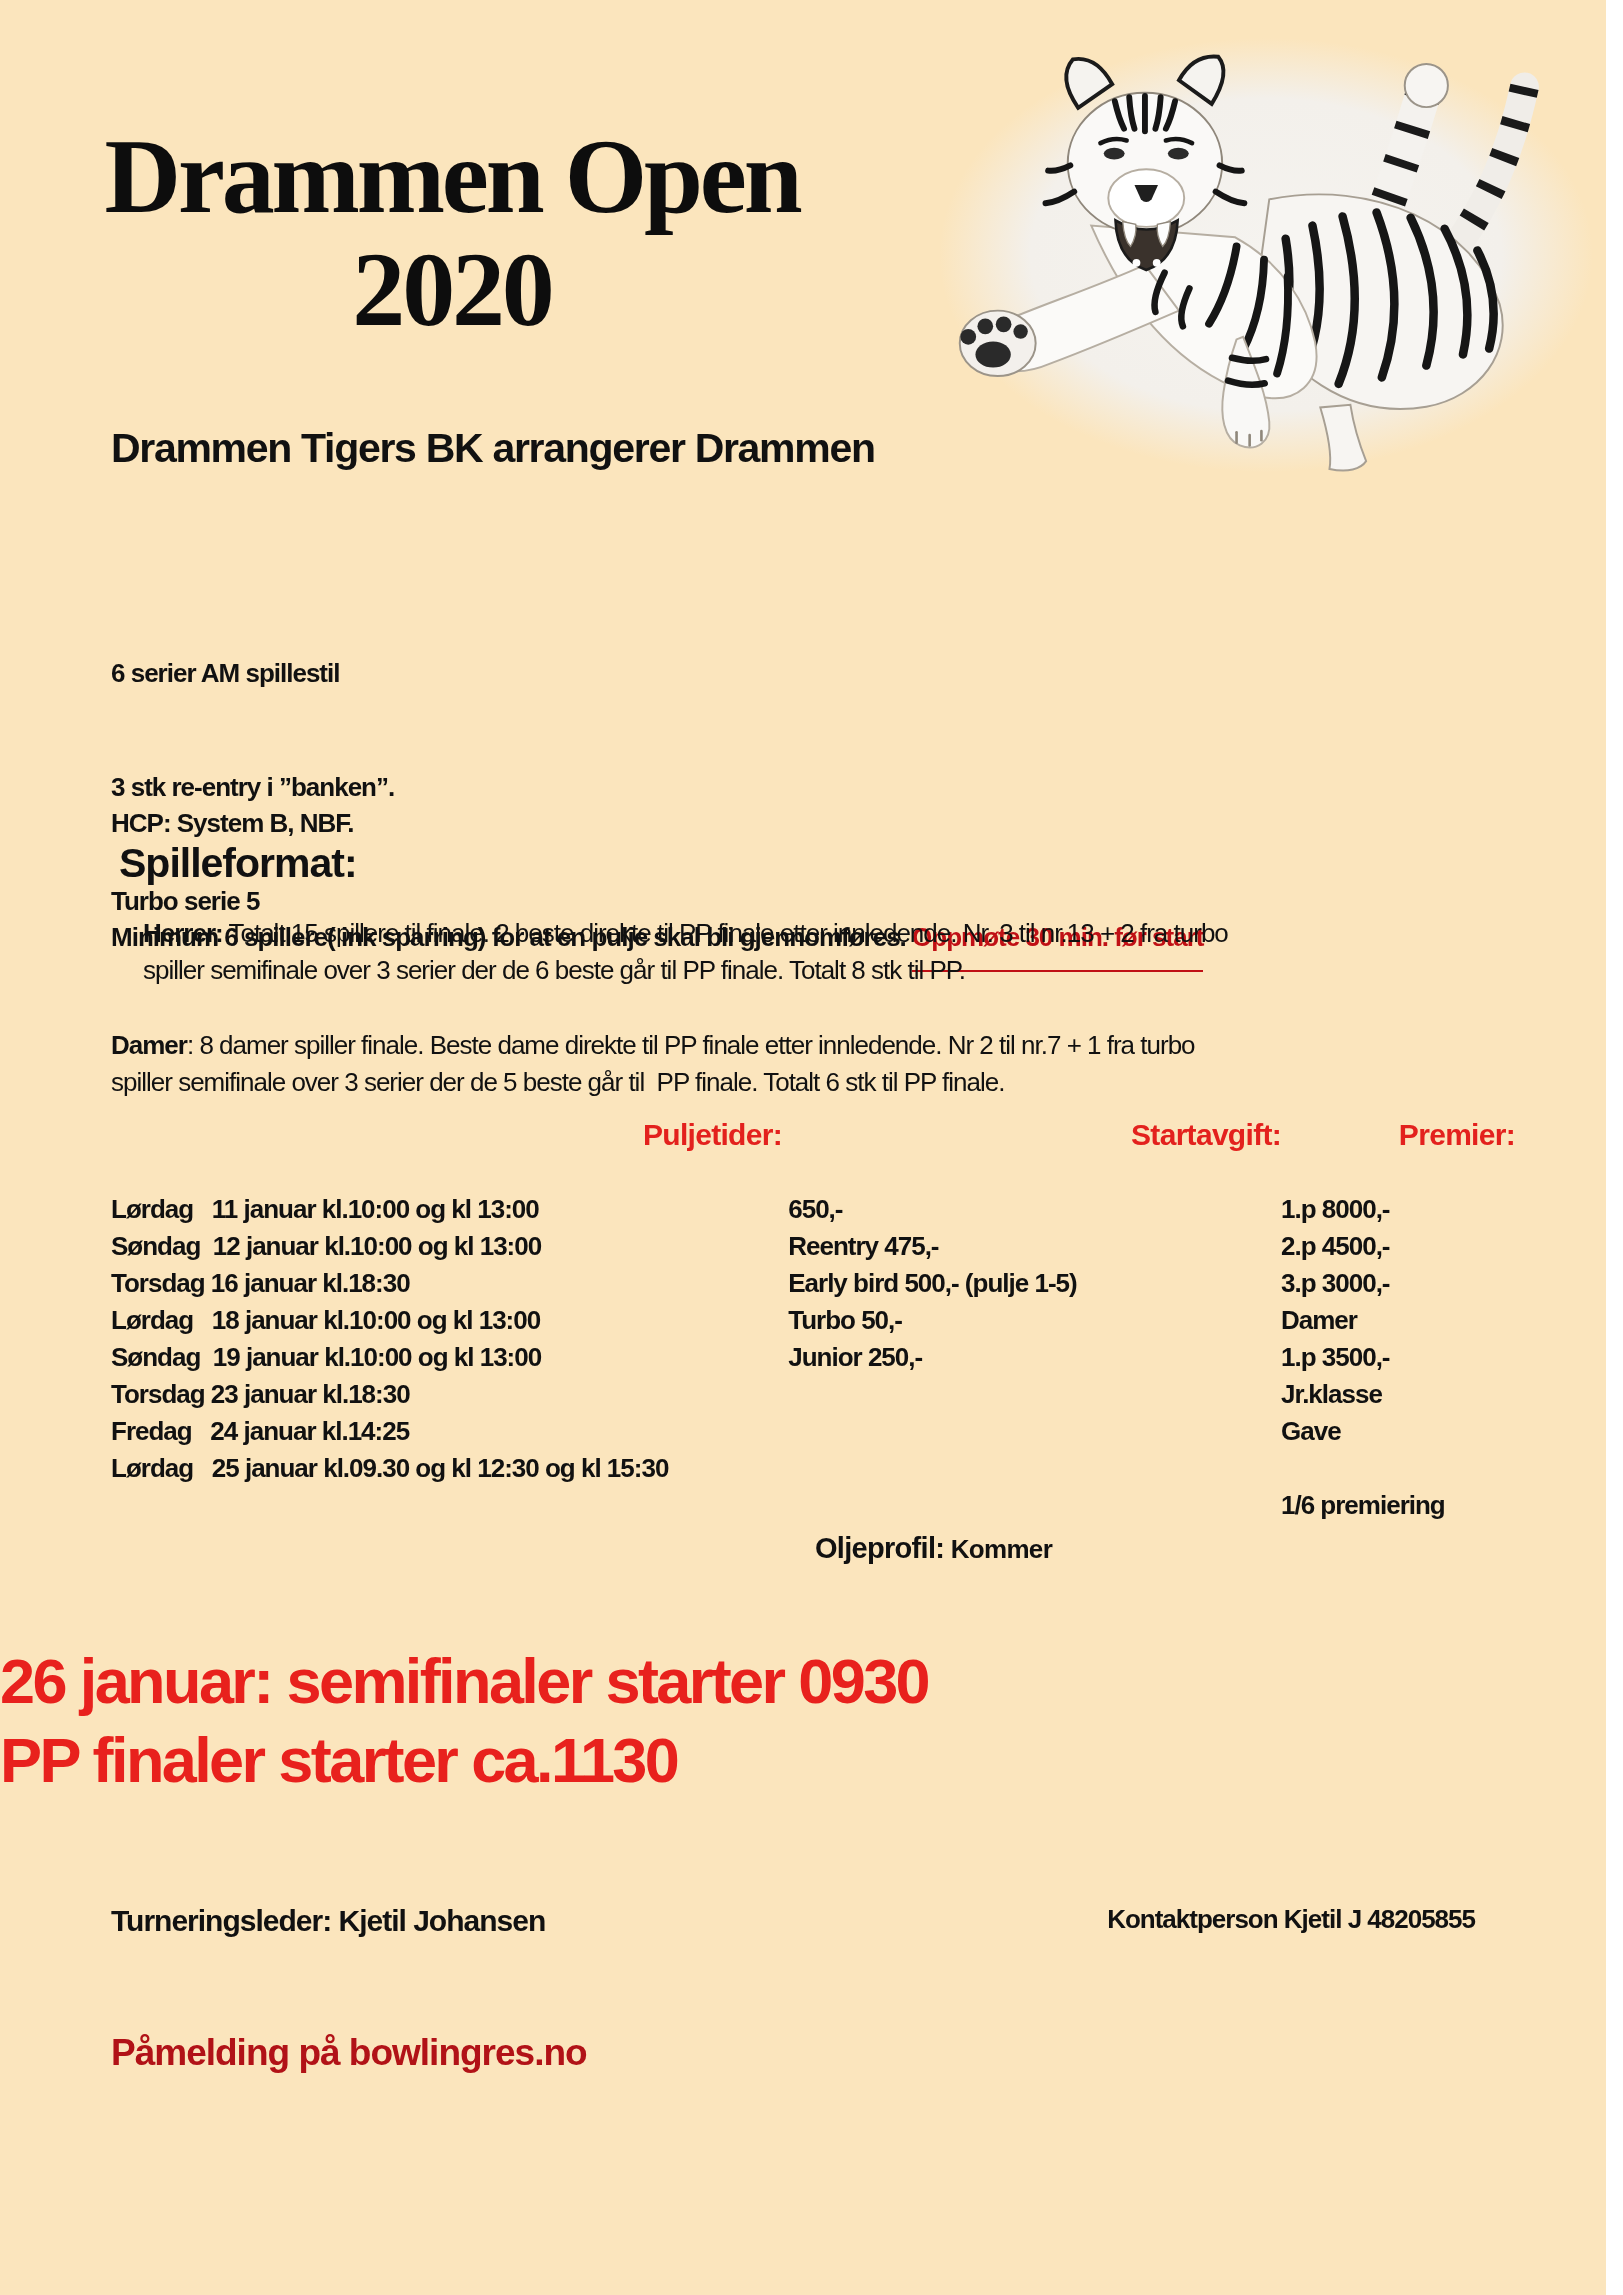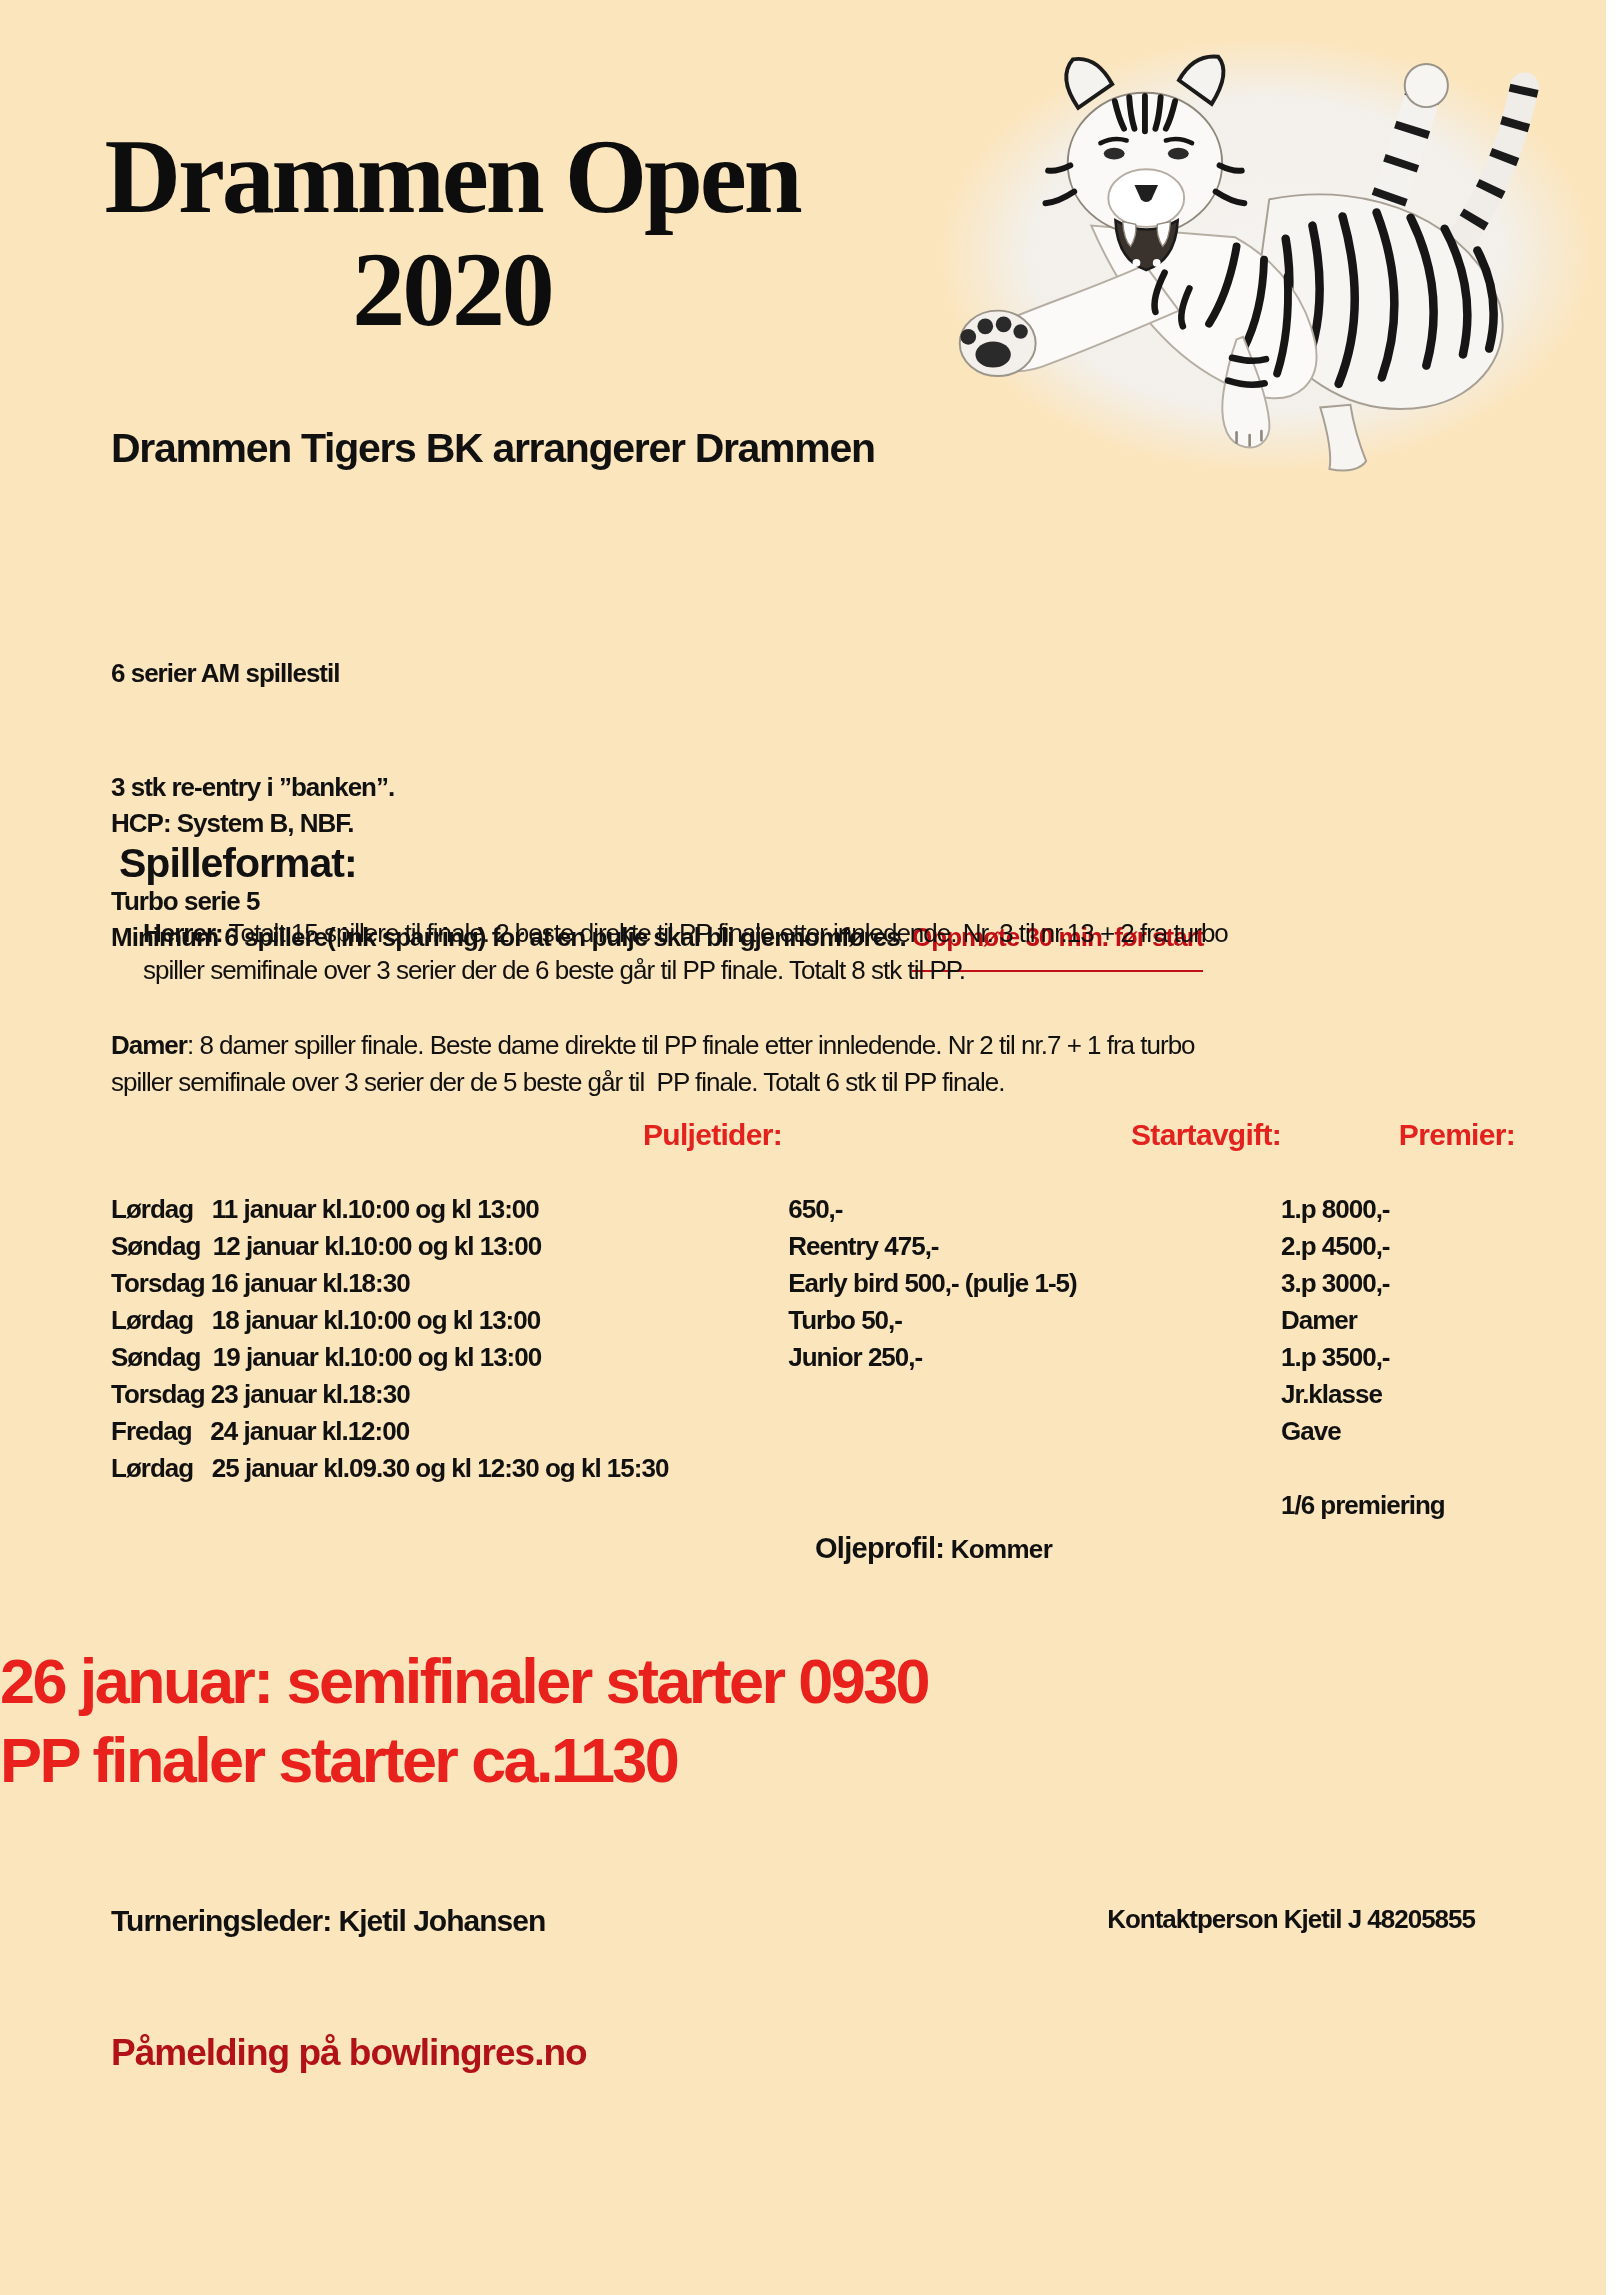--- a/index.html
+++ b/index.html
@@ -207,21 +207,21 @@
       <div>Damer</div>
 
       <div>Søndag  19 januar kl.10:00 og kl 13:00</div>
       <div> Junior 250,-</div>
       <div>1.p 3500,-</div>
 
       <div>Torsdag 23 januar kl.18:30</div>
       <div></div>
       <div>Jr.klasse</div>
 
-      <div>Fredag   24 januar kl.12:00</div>
+      <div>Fredag   24 januar kl.14:25</div>
       <div></div>
       <div>Gave</div>
 
       <div>Lørdag   25 januar kl.09.30 og kl 12:30 og kl 15:30</div>
       <div></div>
       <div></div>
 
       <div></div>
       <div></div>
       <div>1/6 premiering</div>

